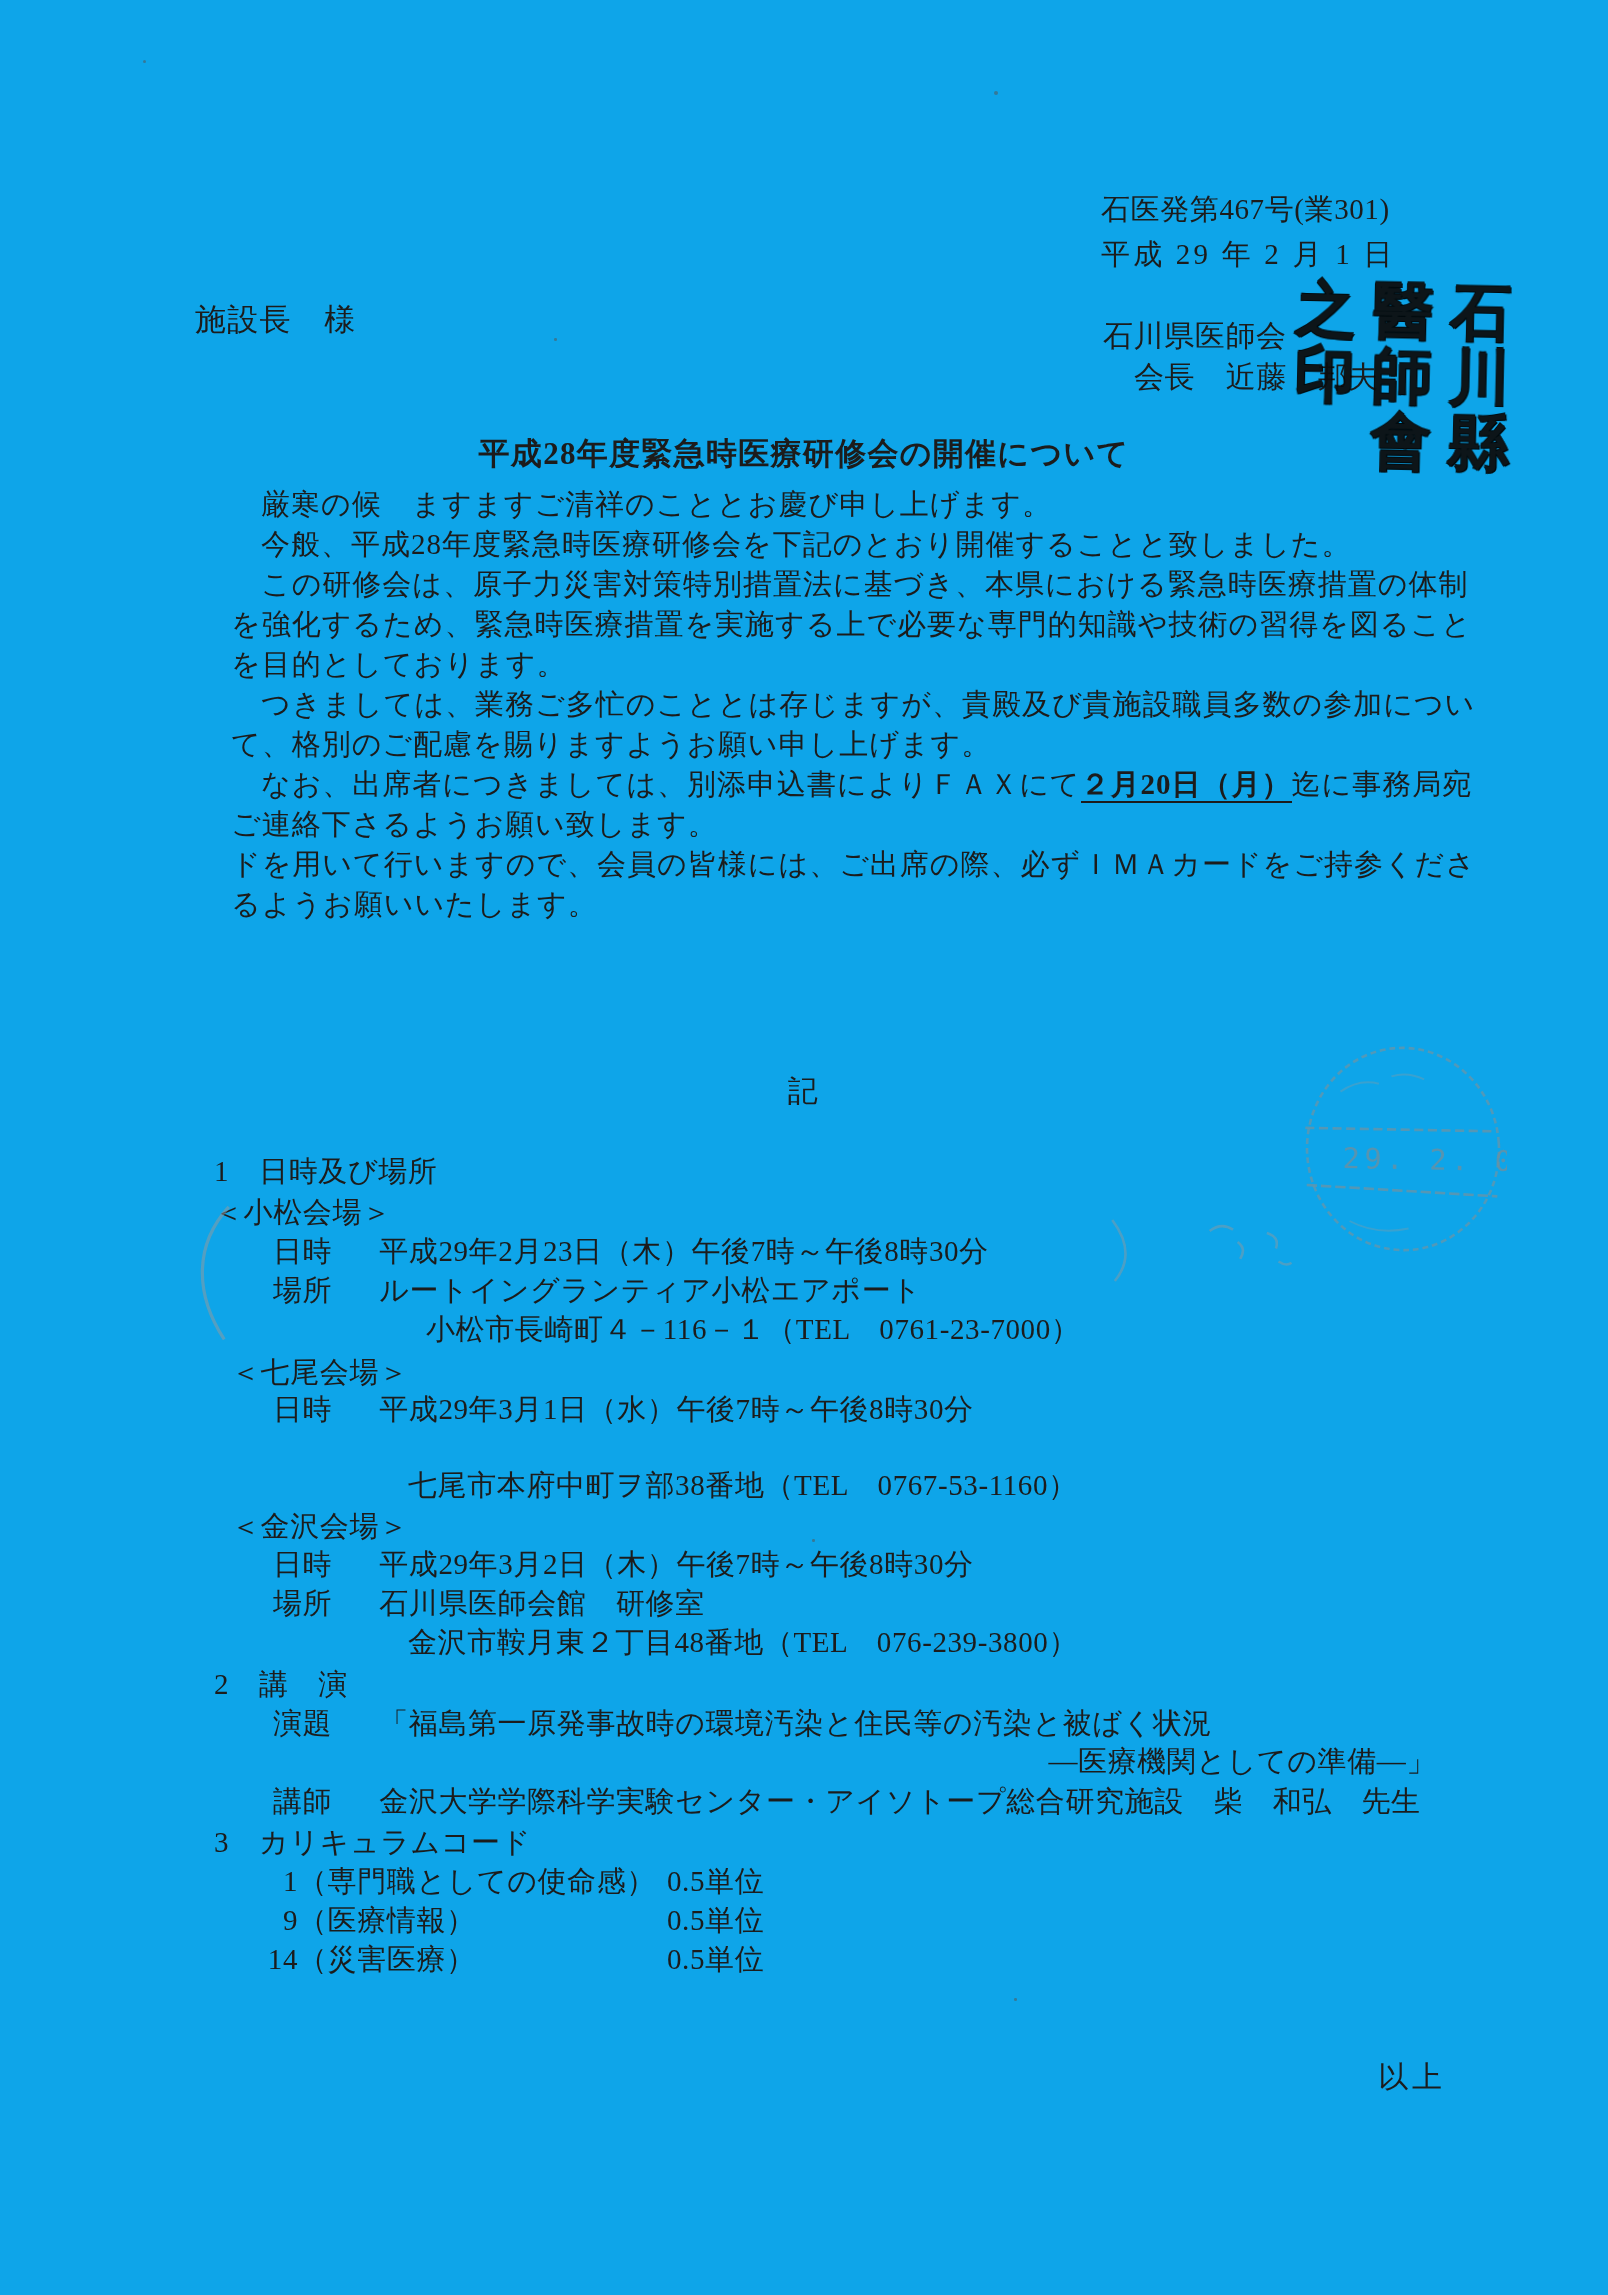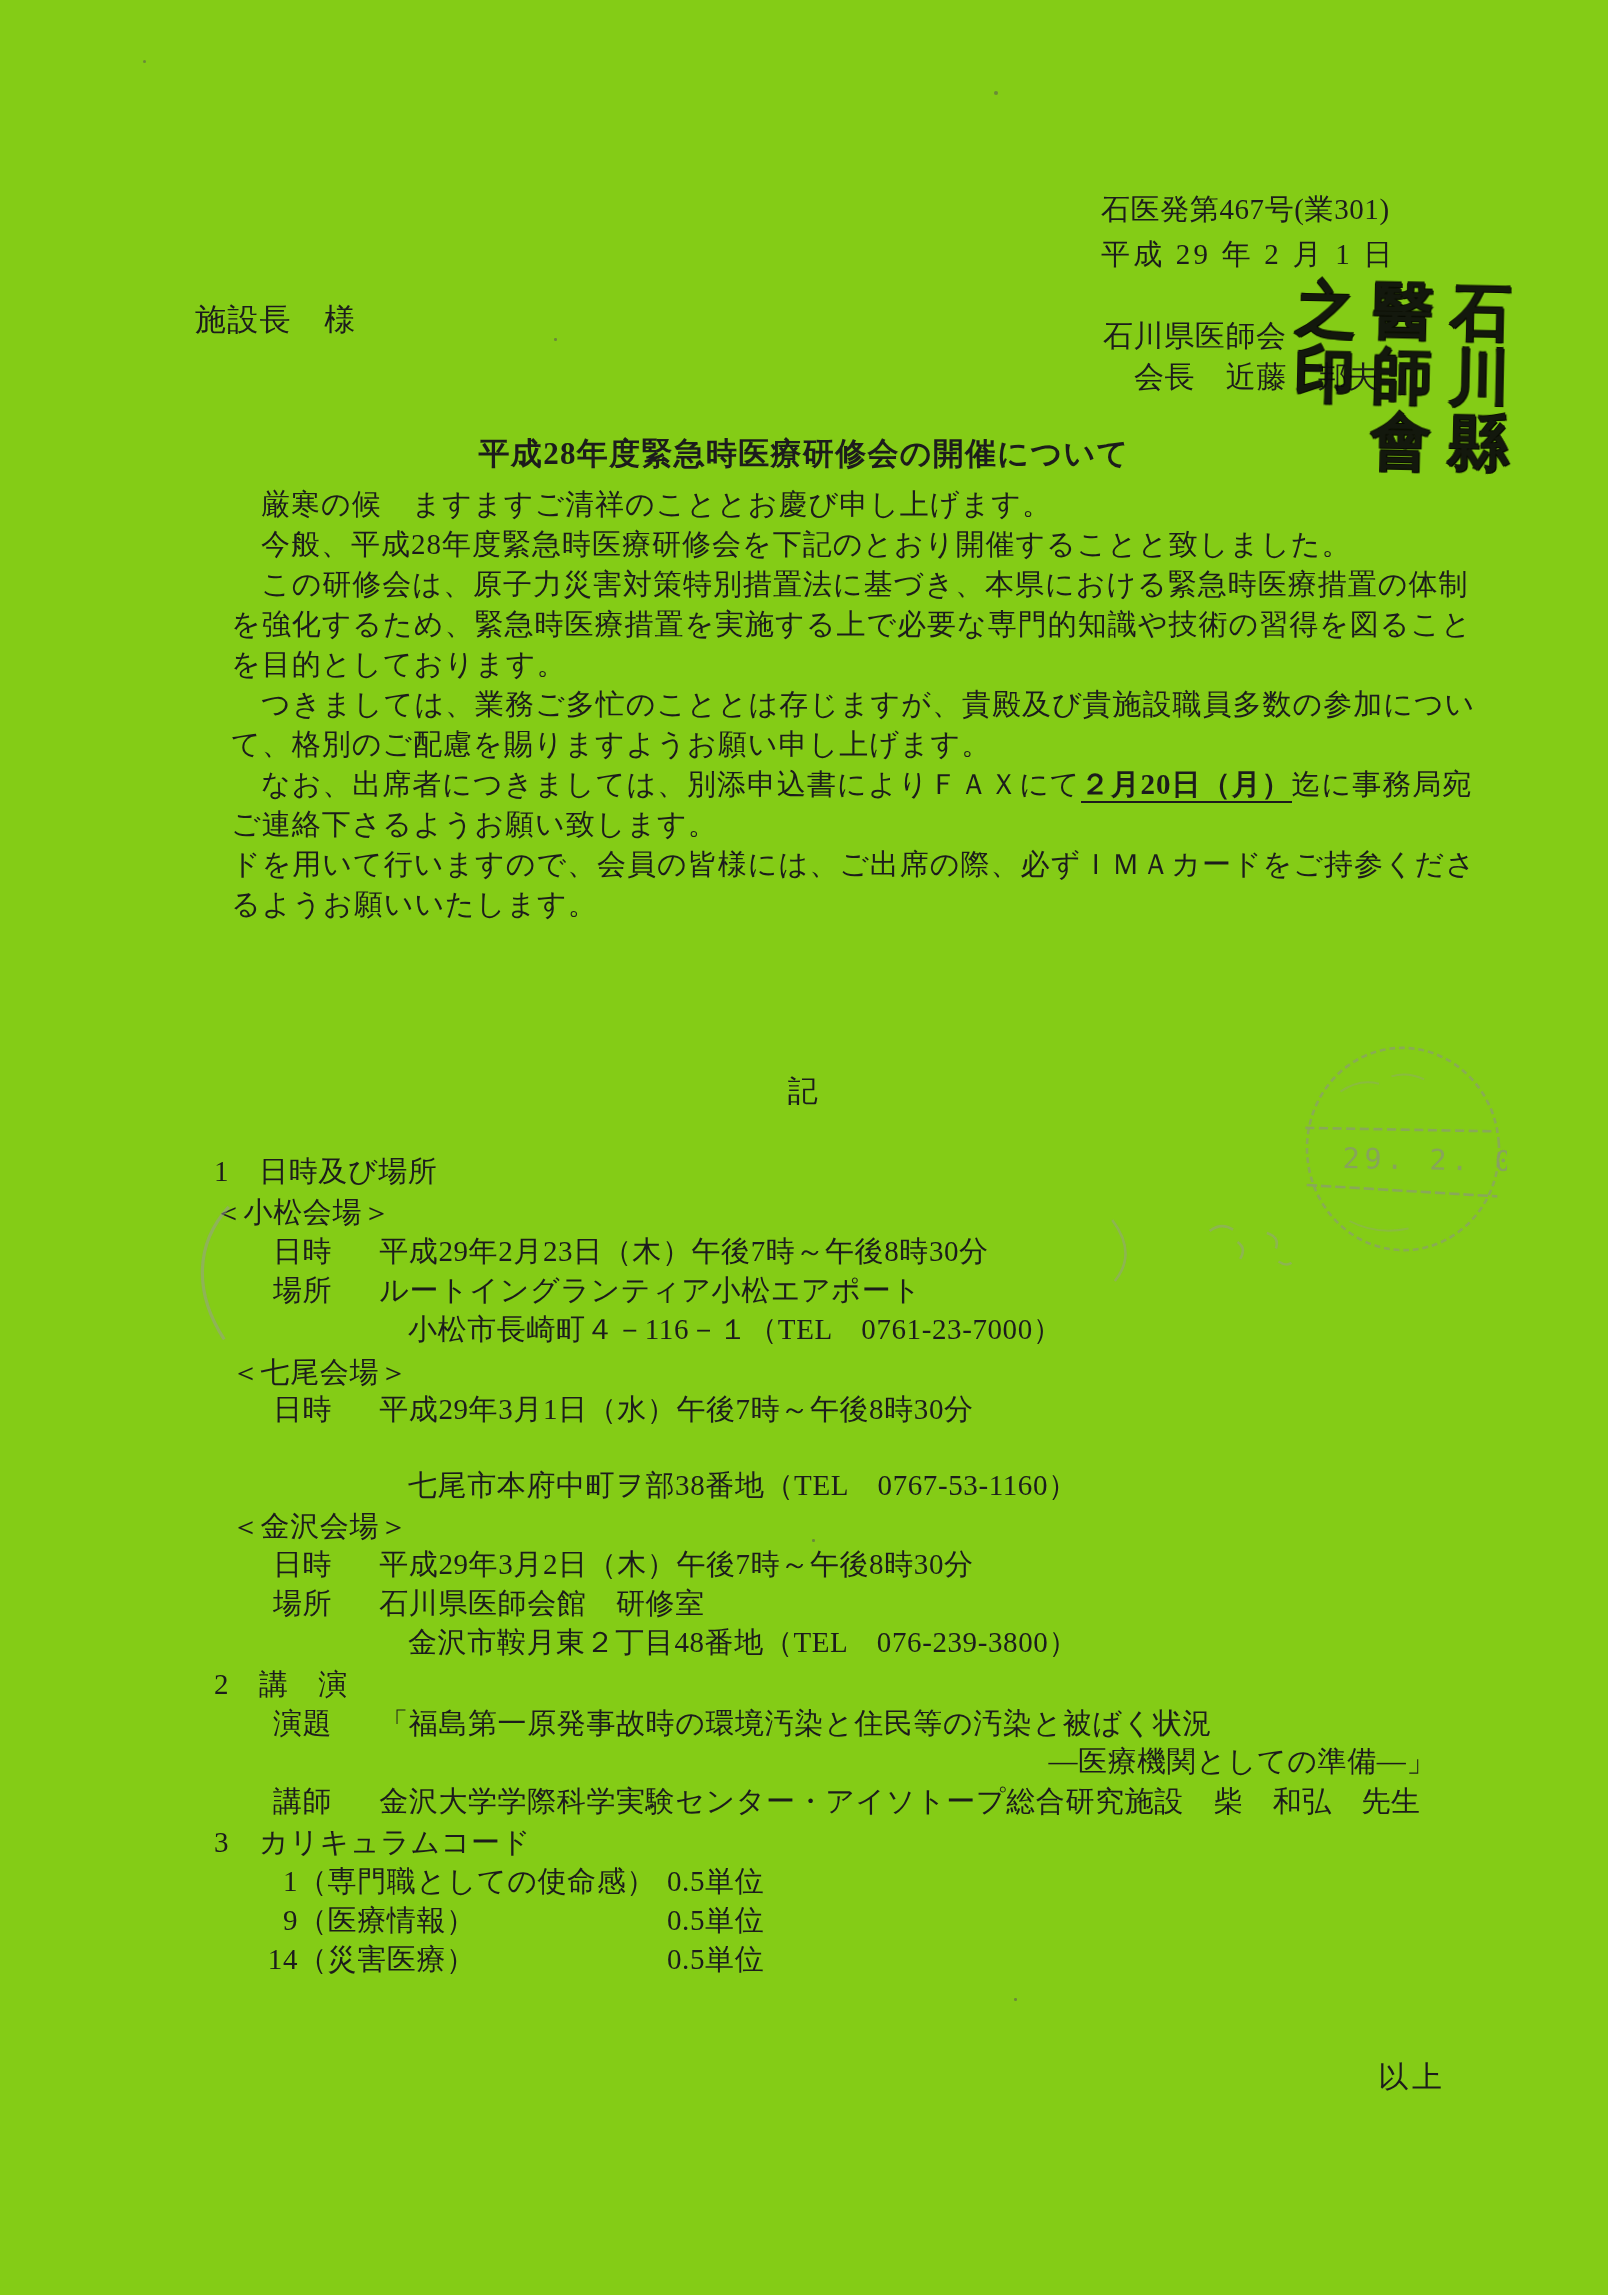--- a/index.html
+++ b/index.html
@@ -1,17 +1,17 @@
 <!DOCTYPE html>
 <html style="font-size:10.4px"><head>
 <meta charset="utf-8">
 <style>
   html,body{margin:0;padding:0;background:#e8e8e8;}
   .page{
-    position:relative;width:1608px;height:2295px;background:#84cc16;
+    position:relative;width:1608px;height:2295px;background:#0ea5e9;
     font-family:"Liberation Serif","DejaVu Serif",serif;color:#1c1c1c;
     overflow:hidden;
     text-decoration:underline;
   }
   .abs{position:absolute;white-space:pre;}
   .t45{font-size:29px;line-height:39px;letter-spacing:0.6px;}
   .t46{font-size:30px;line-height:40px;letter-spacing:0.6px;}
   .t48{font-size:31px;line-height:40px;letter-spacing:1.3px;margin-top:32px;}
   
   .docnum{left:1101px;top:190px;font-size:29px;letter-spacing:0.6px;}
@@ -91,21 +91,21 @@
     <div class="bline">るようお願いいたします。</div>
   </div>
 
   <div class="ki">記</div>
 
   <div class="abs t45" style="left:214px;top:1152px;"><span class="cc-code" style="width:auto">1</span><span class="num-gap"></span><span>日時及び場所</span></div>
 
   <div class="abs t45" style="left:214px;top:1193px;">＜小松会場＞</div>
   <div class="abs t45" style="left:273px;top:1232px;"><span>日時</span><span class="lblgap">平成29年2月23日（木）午後7時～午後8時30分</span></div>
   <div class="abs t45" style="left:273px;top:1271px;"><span>場所</span><span class="lblgap">ルートイングランティア小松エアポート</span></div>
-  <div class="abs t45" style="left:408px;top:1310px;">小松市長崎町４－116－１（TEL　0761-23-7000）</div>
+  <div class="abs t45" style="left:426px;top:1310px;">小松市長崎町４－116－１（TEL　0761-23-7000）</div>
 
   <div class="abs t45" style="left:231px;top:1353px;">＜七尾会場＞</div>
   <div class="abs t45" style="left:273px;top:1390px;"><span>日時</span><span class="lblgap">平成29年3月1日（水）午後7時～午後8時30分</span></div>
   <div class="abs t45" style="left:408px;top:1466px;">七尾市本府中町ヲ部38番地（TEL　0767-53-1160）</div>
 
   <div class="abs t45" style="left:231px;top:1507px;">＜金沢会場＞</div>
   <div class="abs t45" style="left:273px;top:1545px;"><span>日時</span><span class="lblgap">平成29年3月2日（木）午後7時～午後8時30分</span></div>
   <div class="abs t45" style="left:273px;top:1584px;"><span>場所</span><span class="lblgap">石川県医師会館　研修室</span></div>
   <div class="abs t45" style="left:408px;top:1623px;">金沢市鞍月東２丁目48番地（TEL　076-239-3800）</div>
 

